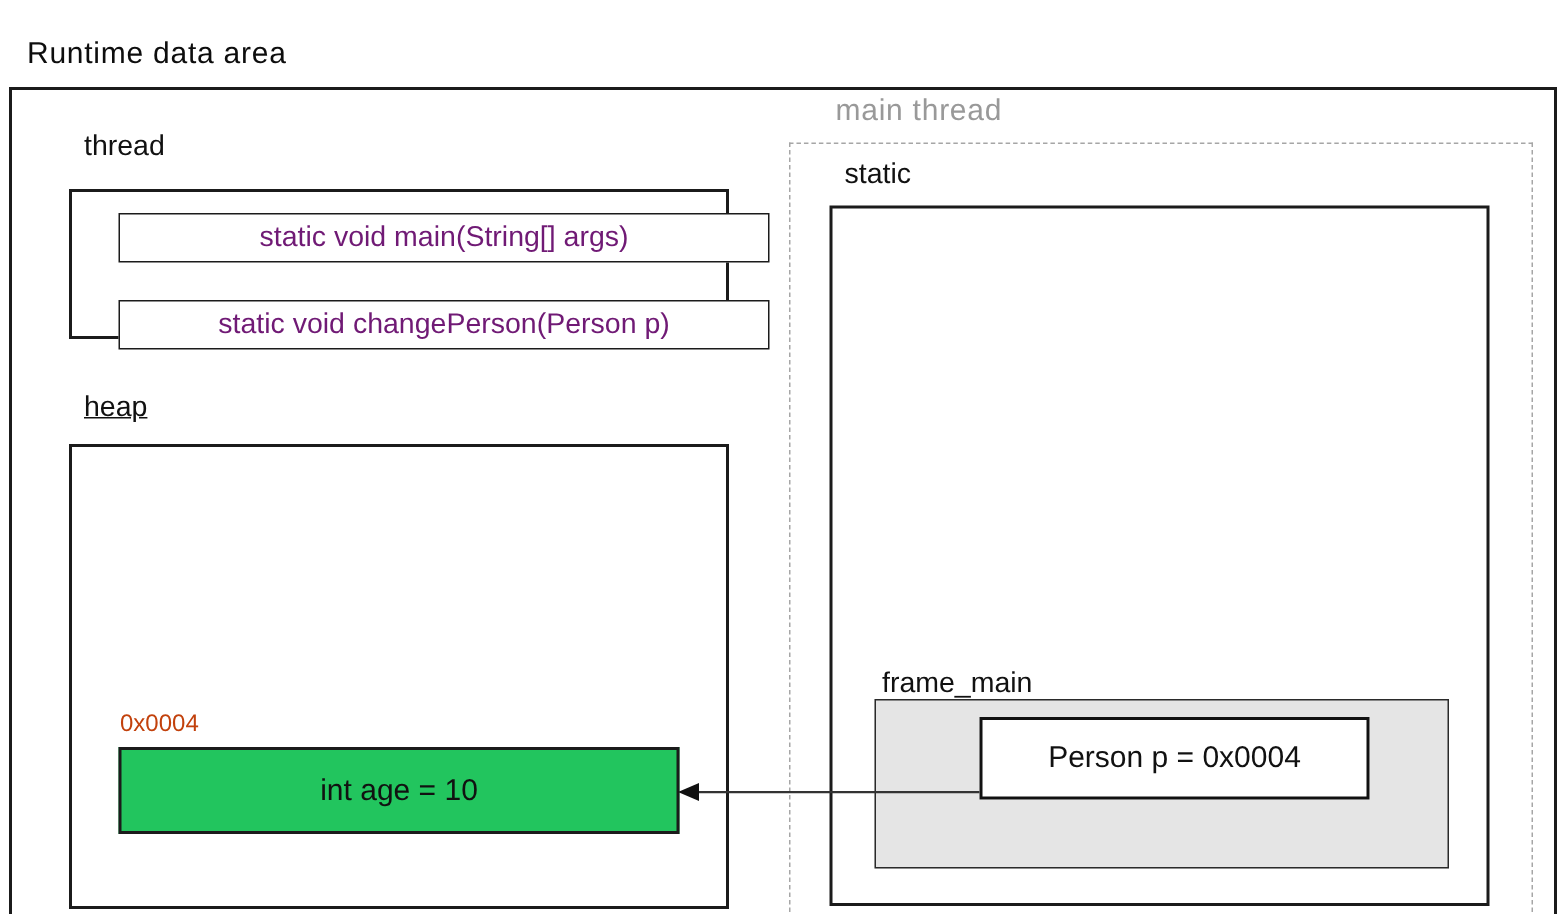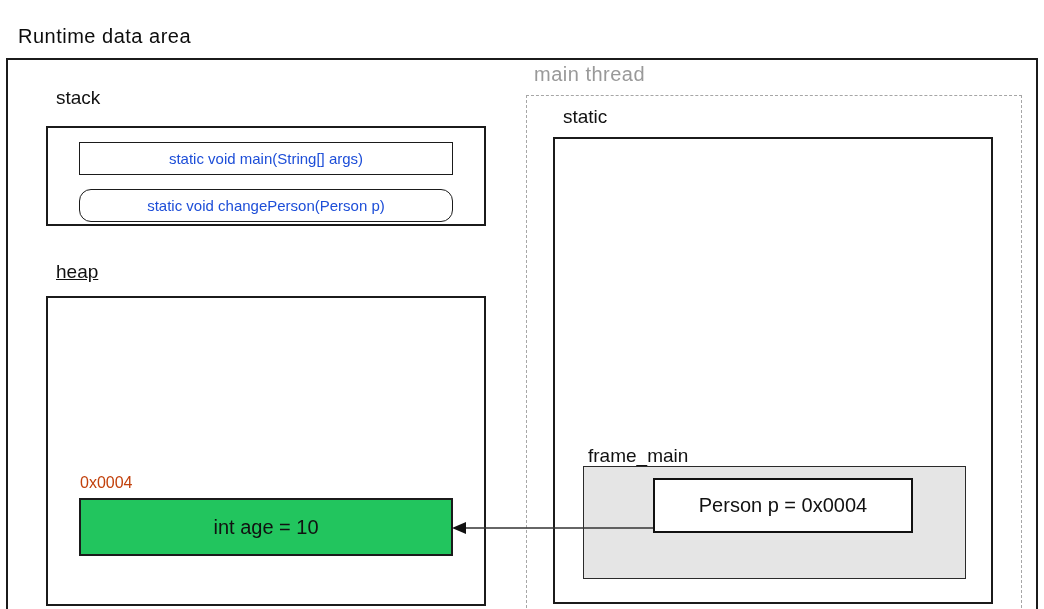--- a/index.html
+++ b/index.html
@@ -35,28 +35,28 @@
 
   
   .method-label { left: 56px; top: 71px; font-size: 19px; }
   .method-box {
     left: 46px; top: 110px;
     width: 440px; height: 100px;
     border: 2px solid #1b1b1b;
   }
   .method-entry {
     left: 79px;
-    width: 374px; height: 33px;
+    width: 434px; height: 33px;
     border: 1px solid #1b1b1b;
     display: flex; align-items: center; justify-content: center;
-    font-size: 15px; color: #1d4ed8;
+    font-size: 19px; color: #701a75;
     background: #ffffff;
   }
   .method-entry.e0 { top: 126px; }
-  .method-entry.e1 { top: 173px; border-radius: 12px; }
+  .method-entry.e1 { top: 184px; }
 
   
   .heap-label { left: 56px; top: 245px; font-size: 19px; text-decoration: underline; }
   .heap-box {
     left: 46px; top: 280px;
     width: 440px; height: 310px;
     border: 2px solid #1b1b1b;
   }
   .heap-addr-label {
     left: 80px; top: 458px;
@@ -66,21 +66,21 @@
     left: 79px; top: 482px;
     width: 374px; height: 58px;
     border: 2px solid #1b1b1b;
     display: flex; align-items: center; justify-content: center;
     font-size: 20px; color: #111;
     background: #22c55e;
   }
 
   
   .main-thread-label {
-    left: 534px; top: 47px;
+    left: 557px; top: 47px;
     font-size: 20px;
     color: #999999;
     letter-spacing: 0.5px;
   }
   .thread-dashed-box {
     left: 526px; top: 79px;
     width: 496px; height: 518px;
     border: 1px dashed #a6a6a6;
   }
   .stack-label { left: 563px; top: 90px; font-size: 19px; }
@@ -113,21 +113,21 @@
 </style>
 </head>
 <body>
 
 <div class="canvas">
 
   <div class="abs label diagram-title">Runtime data area</div>
 
   <div class="abs outer-box"></div>
 
-  <div class="abs label method-label">stack</div>
+  <div class="abs label method-label">thread</div>
   <div class="abs method-box"></div>
   <div class="abs method-entry e0">static void main(String[] args)</div>
   <div class="abs method-entry e1">static void changePerson(Person p)</div>
 
   <div class="abs label heap-label">heap</div>
   <div class="abs heap-box"></div>
   <div class="abs label heap-addr-label">0x0004</div>
   <div class="abs heap-object-box">int age = 10</div>
 
   <div class="abs label main-thread-label">main thread</div>

